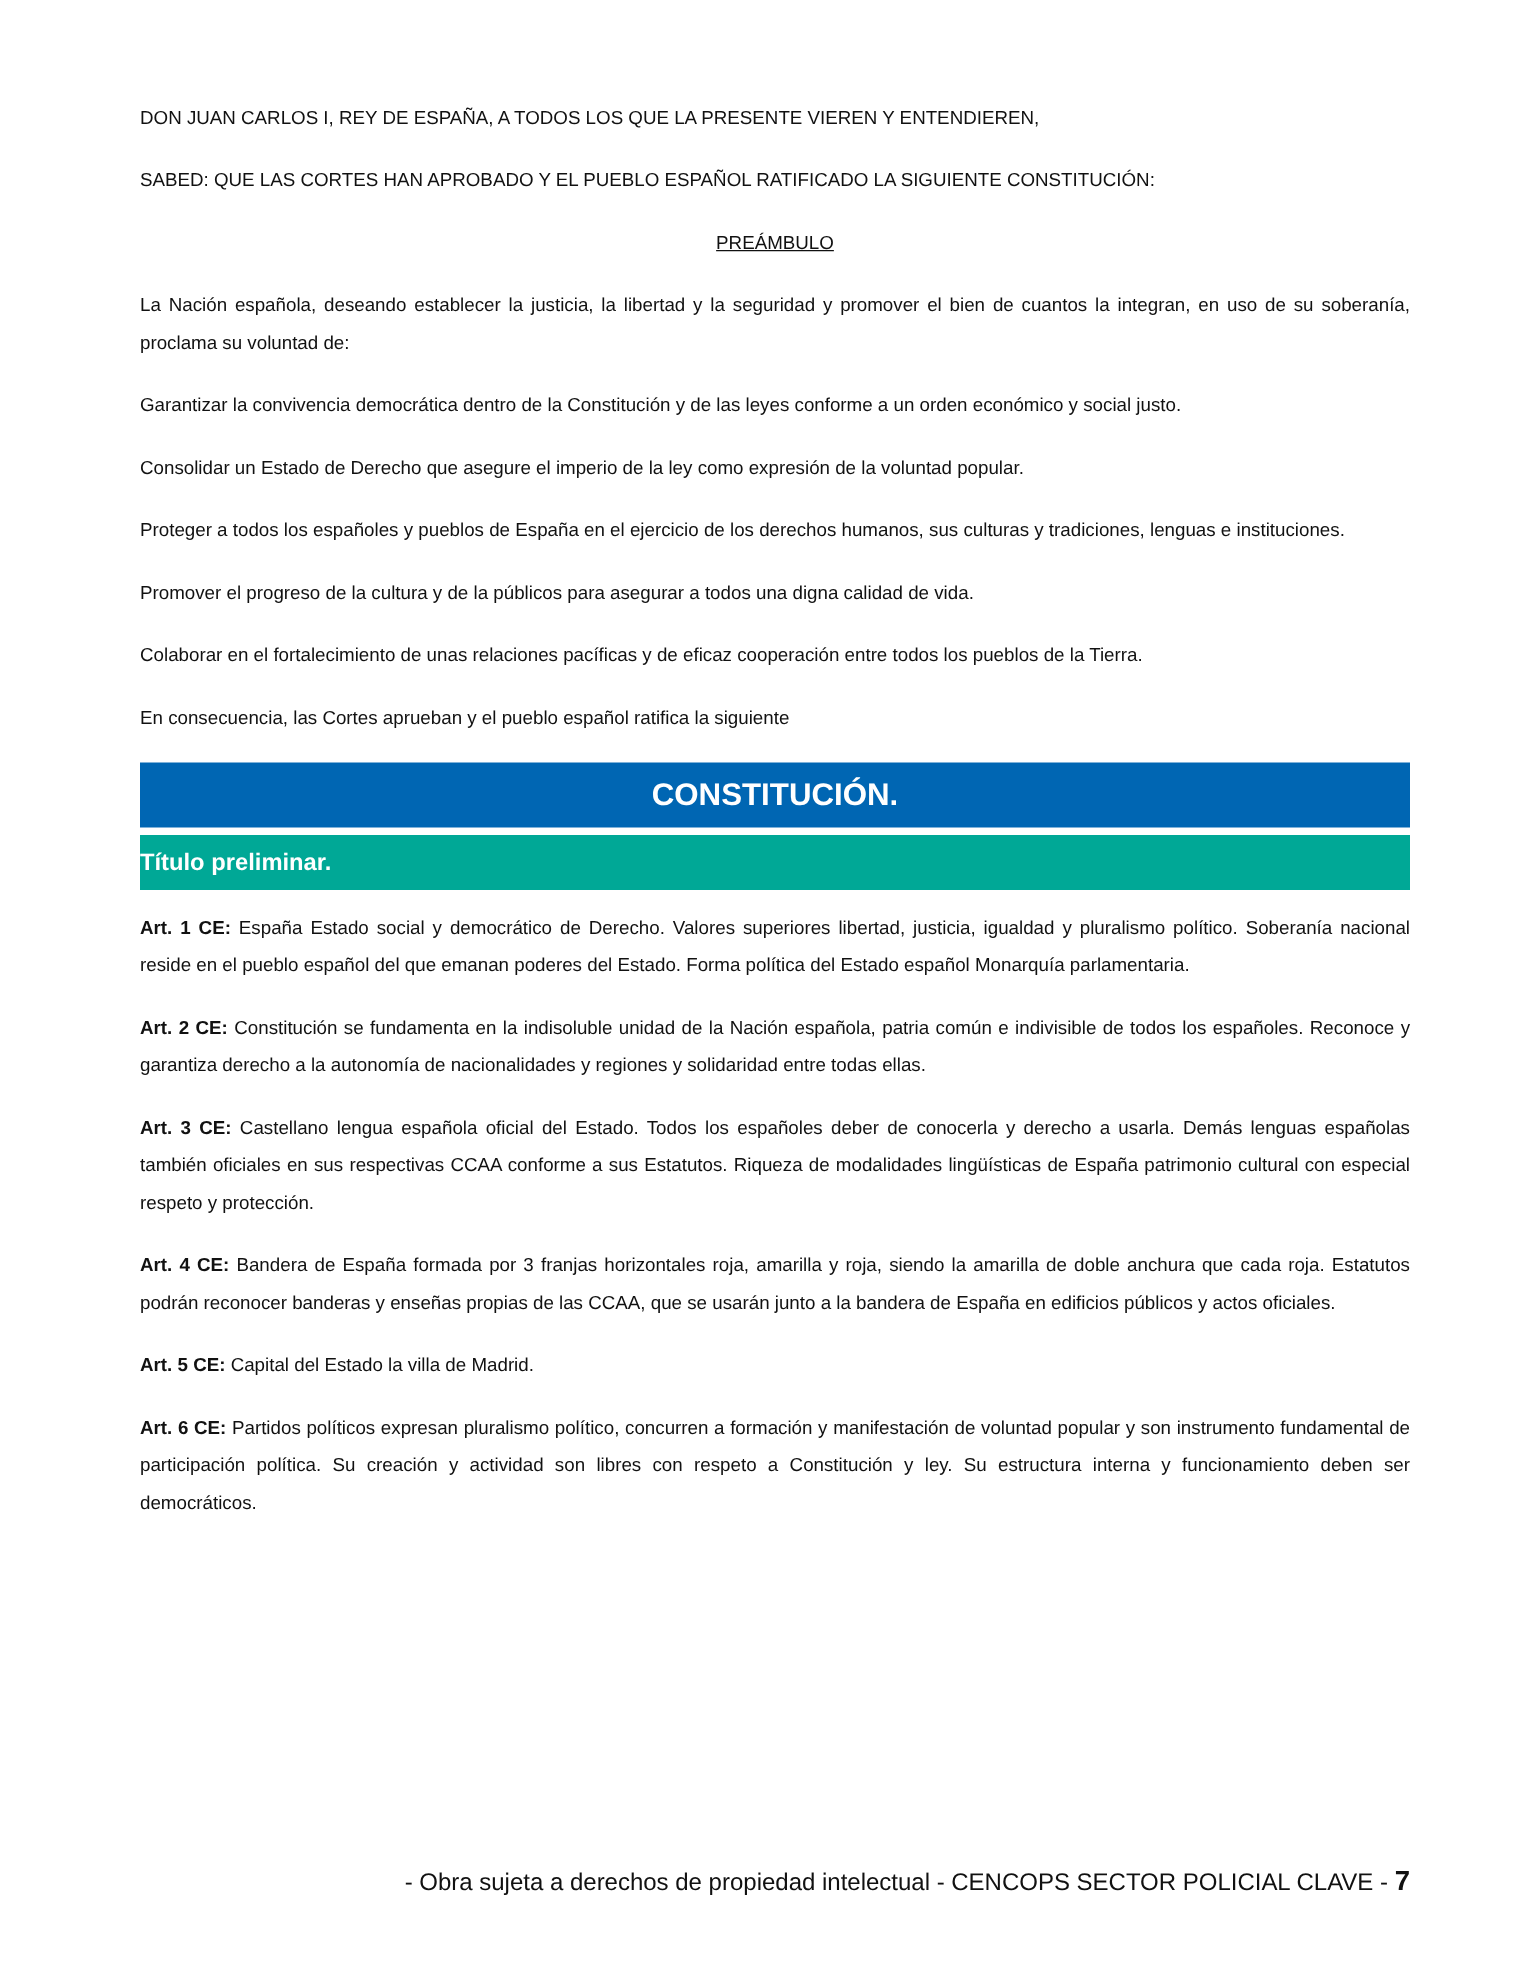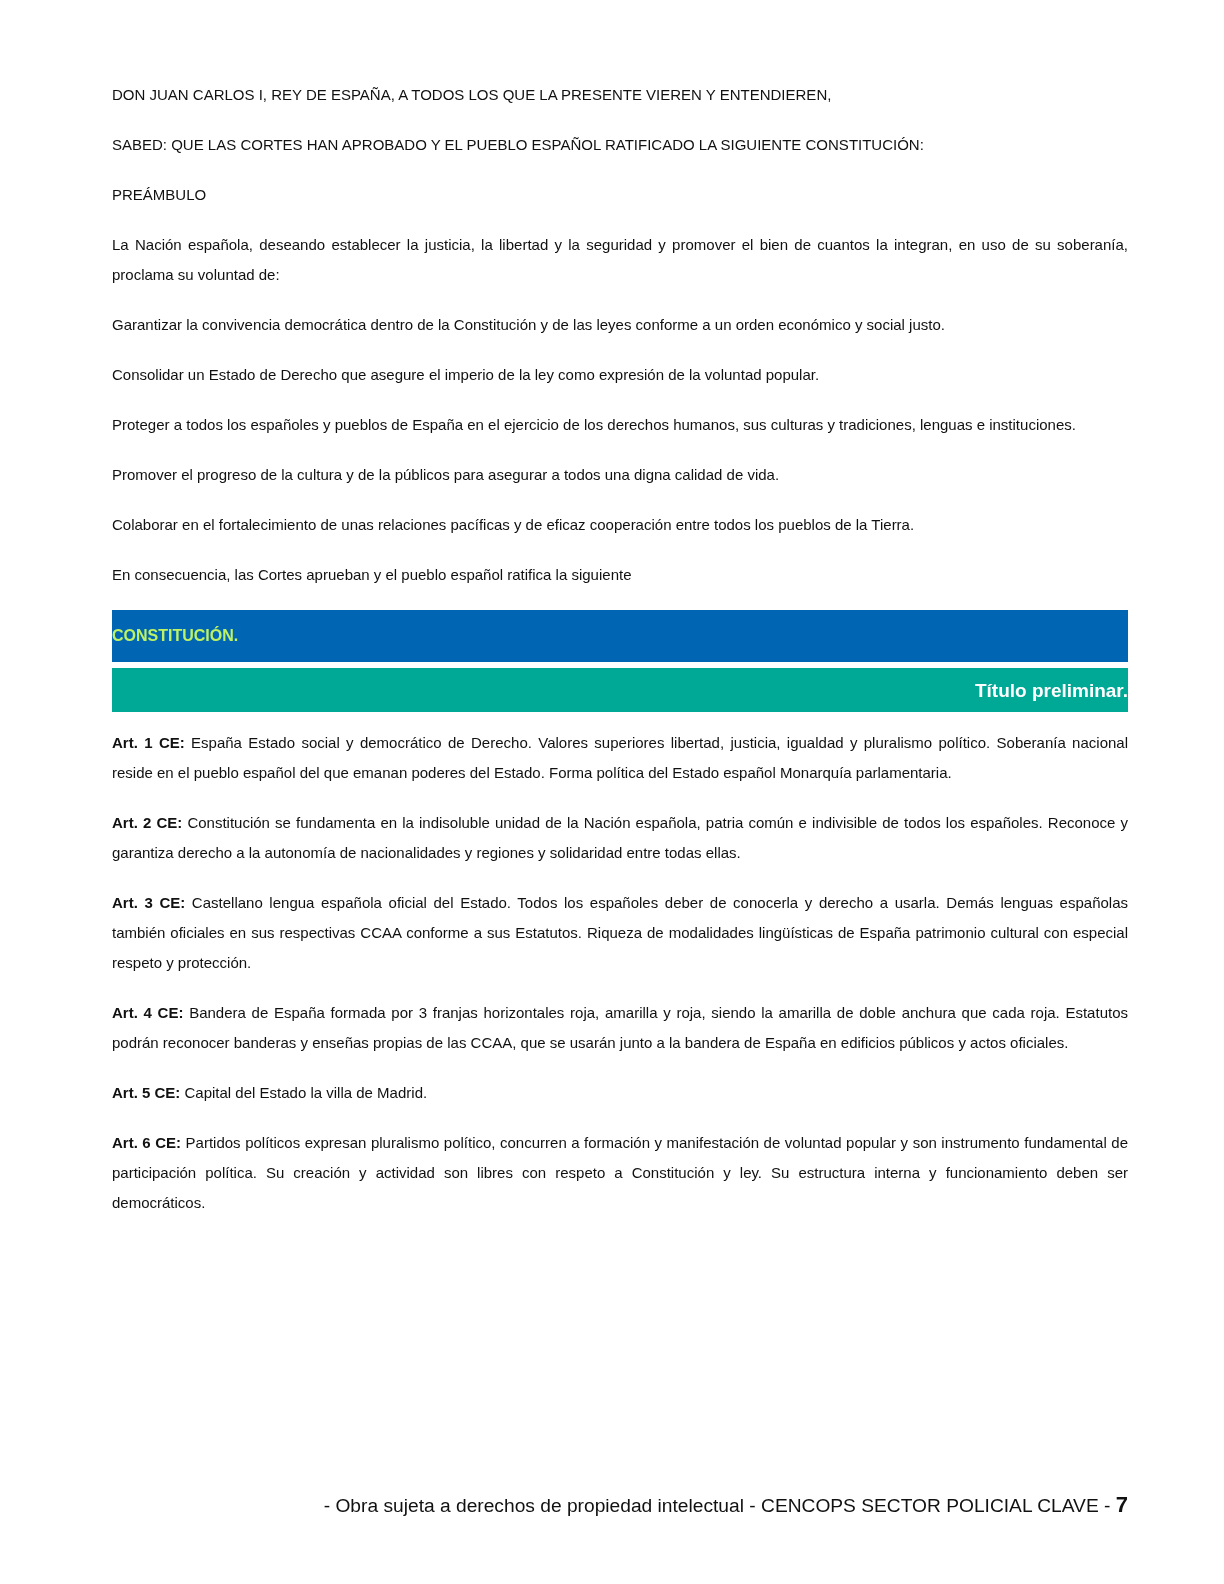--- a/index.html
+++ b/index.html
@@ -1,24 +1,24 @@
 <!DOCTYPE html>
 <html><head>
 <meta charset="utf-8">
 <style>
   html, body { margin: 0; padding: 0; background: #ffffff; }
   body { width: 1224px; height: 1584px; position: relative; overflow: hidden;
          font-family: "Liberation Sans", sans-serif; color: #111; }
   .page { position: absolute; left: 112px; top: 80px; width: 1016px; }
   p { margin: 0; font-size: 15px; line-height: 30px; text-align: justify; }
   .gap { margin-bottom: 20px; }
-  .center { text-align: left; }
-  .banner-blue { background: #0066b3; color: #bef264; font-weight: bold; text-align: left;
-                 font-size: 16px; height: 52px; line-height: 52px; margin-top: 10px; }
-  .banner-green { background: #00a896; color: #fff; font-weight: bold; text-align: right;
+  .center { text-align: center; text-decoration: underline; }
+  .banner-blue { background: #0066b3; color: #ffffff; font-weight: bold; text-align: center;
+                 font-size: 25px; height: 52px; line-height: 52px; margin-top: 10px; }
+  .banner-green { background: #00a896; color: #fff; font-weight: bold; text-align: left;
                   font-size: 19px; height: 44px; line-height: 46px; margin-top: 6px; margin-bottom: 16px; }
   b { font-weight: bold; }
   .footer { position: absolute; right: 96px; top: 1492px; font-size: 19.2px; color: #111; margin-left: 22px; }
   .footer .pnum { font-weight: bold; font-size: 22px; }
 </style>
 </head>
 <body>
 
 <div class="page">
   <p class="gap">DON JUAN CARLOS I, REY DE ESPAÑA, A TODOS LOS QUE LA PRESENTE VIEREN Y ENTENDIEREN,</p>

